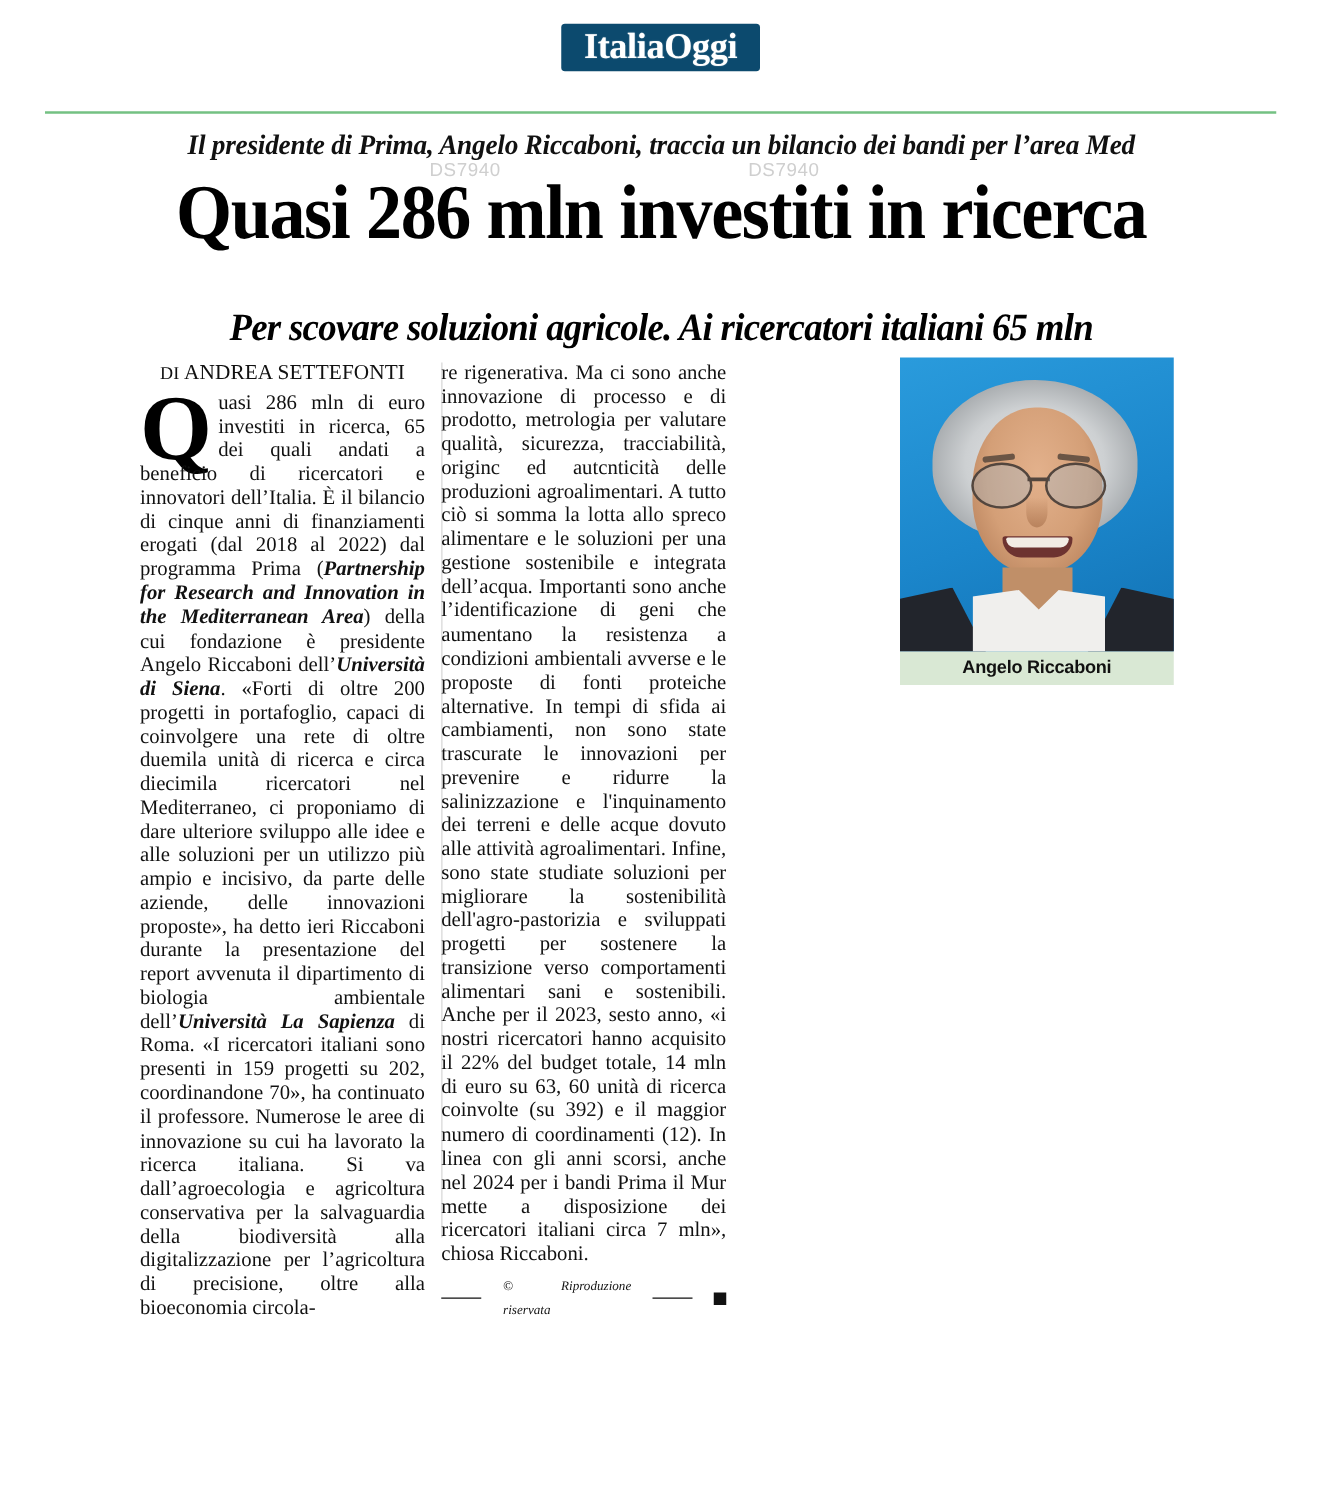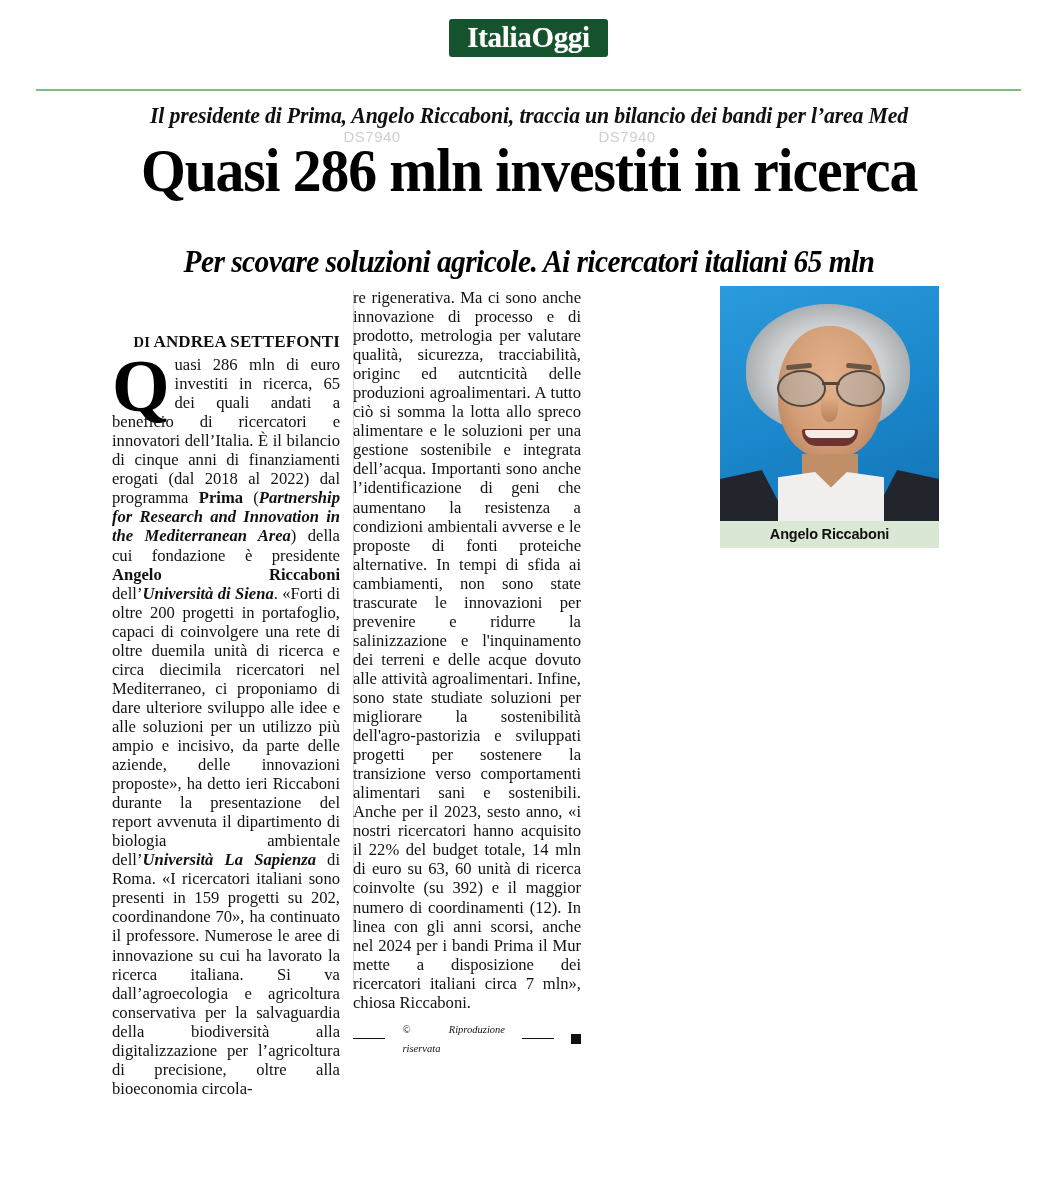--- a/index.html
+++ b/index.html
@@ -19,21 +19,21 @@
   
   .masthead-row {
     height: 62px;
     display: flex;
     align-items: center;
     justify-content: center;
     padding-top: 14px;
     box-sizing: border-box;
   }
   .masthead-logo {
-    background: #14532d;
+    background: #0c4a6e;
     color: #ffffff;
     font-family: "Liberation Serif", serif;
     font-weight: bold;
     font-size: 29px;
     letter-spacing: -0.3px;
     padding: 3px 18px 5px 18px;
     border-radius: 3px;
     line-height: 1.05;
     text-shadow: 0 0 1px rgba(255,255,255,.5);
   }
@@ -124,41 +124,40 @@
     position: absolute;
     top: 2px;
     left: 241px;
     width: 1px;
     height: 700px;
     background: #d8d8d8;
   }
 
   .byline {
     font-family: "Liberation Serif", serif;
-    font-weight: bold;
+    font-weight: normal;
     font-size: 14.5px;
     letter-spacing: 0.1px;
     margin-bottom: 3px;
-    text-align: right;
-    margin-top: 44px;
+    text-align: center;
   }
   .byline .sc { font-size: 17px; }
 
   .dropcap {
     float: left;
     font-family: "Liberation Serif", serif;
     font-weight: bold;
     font-size: 74px;
     line-height: 58px;
     margin: 2px 5px -4px 0;
     color: #000;
   }
 
   .col p { margin: 0; text-indent: 0; }
-  .col b { font-weight: bold; }
+  .col b { font-weight: normal; }
   .col i { font-style: italic; font-weight: bold; }
   .col .bi { font-weight: bold; font-style: italic; }
 
   .endmark {
     margin-top: 8px;
     display: flex;
     align-items: center;
     justify-content: center;
     gap: 17px;
     font-family: "Liberation Serif", serif;

